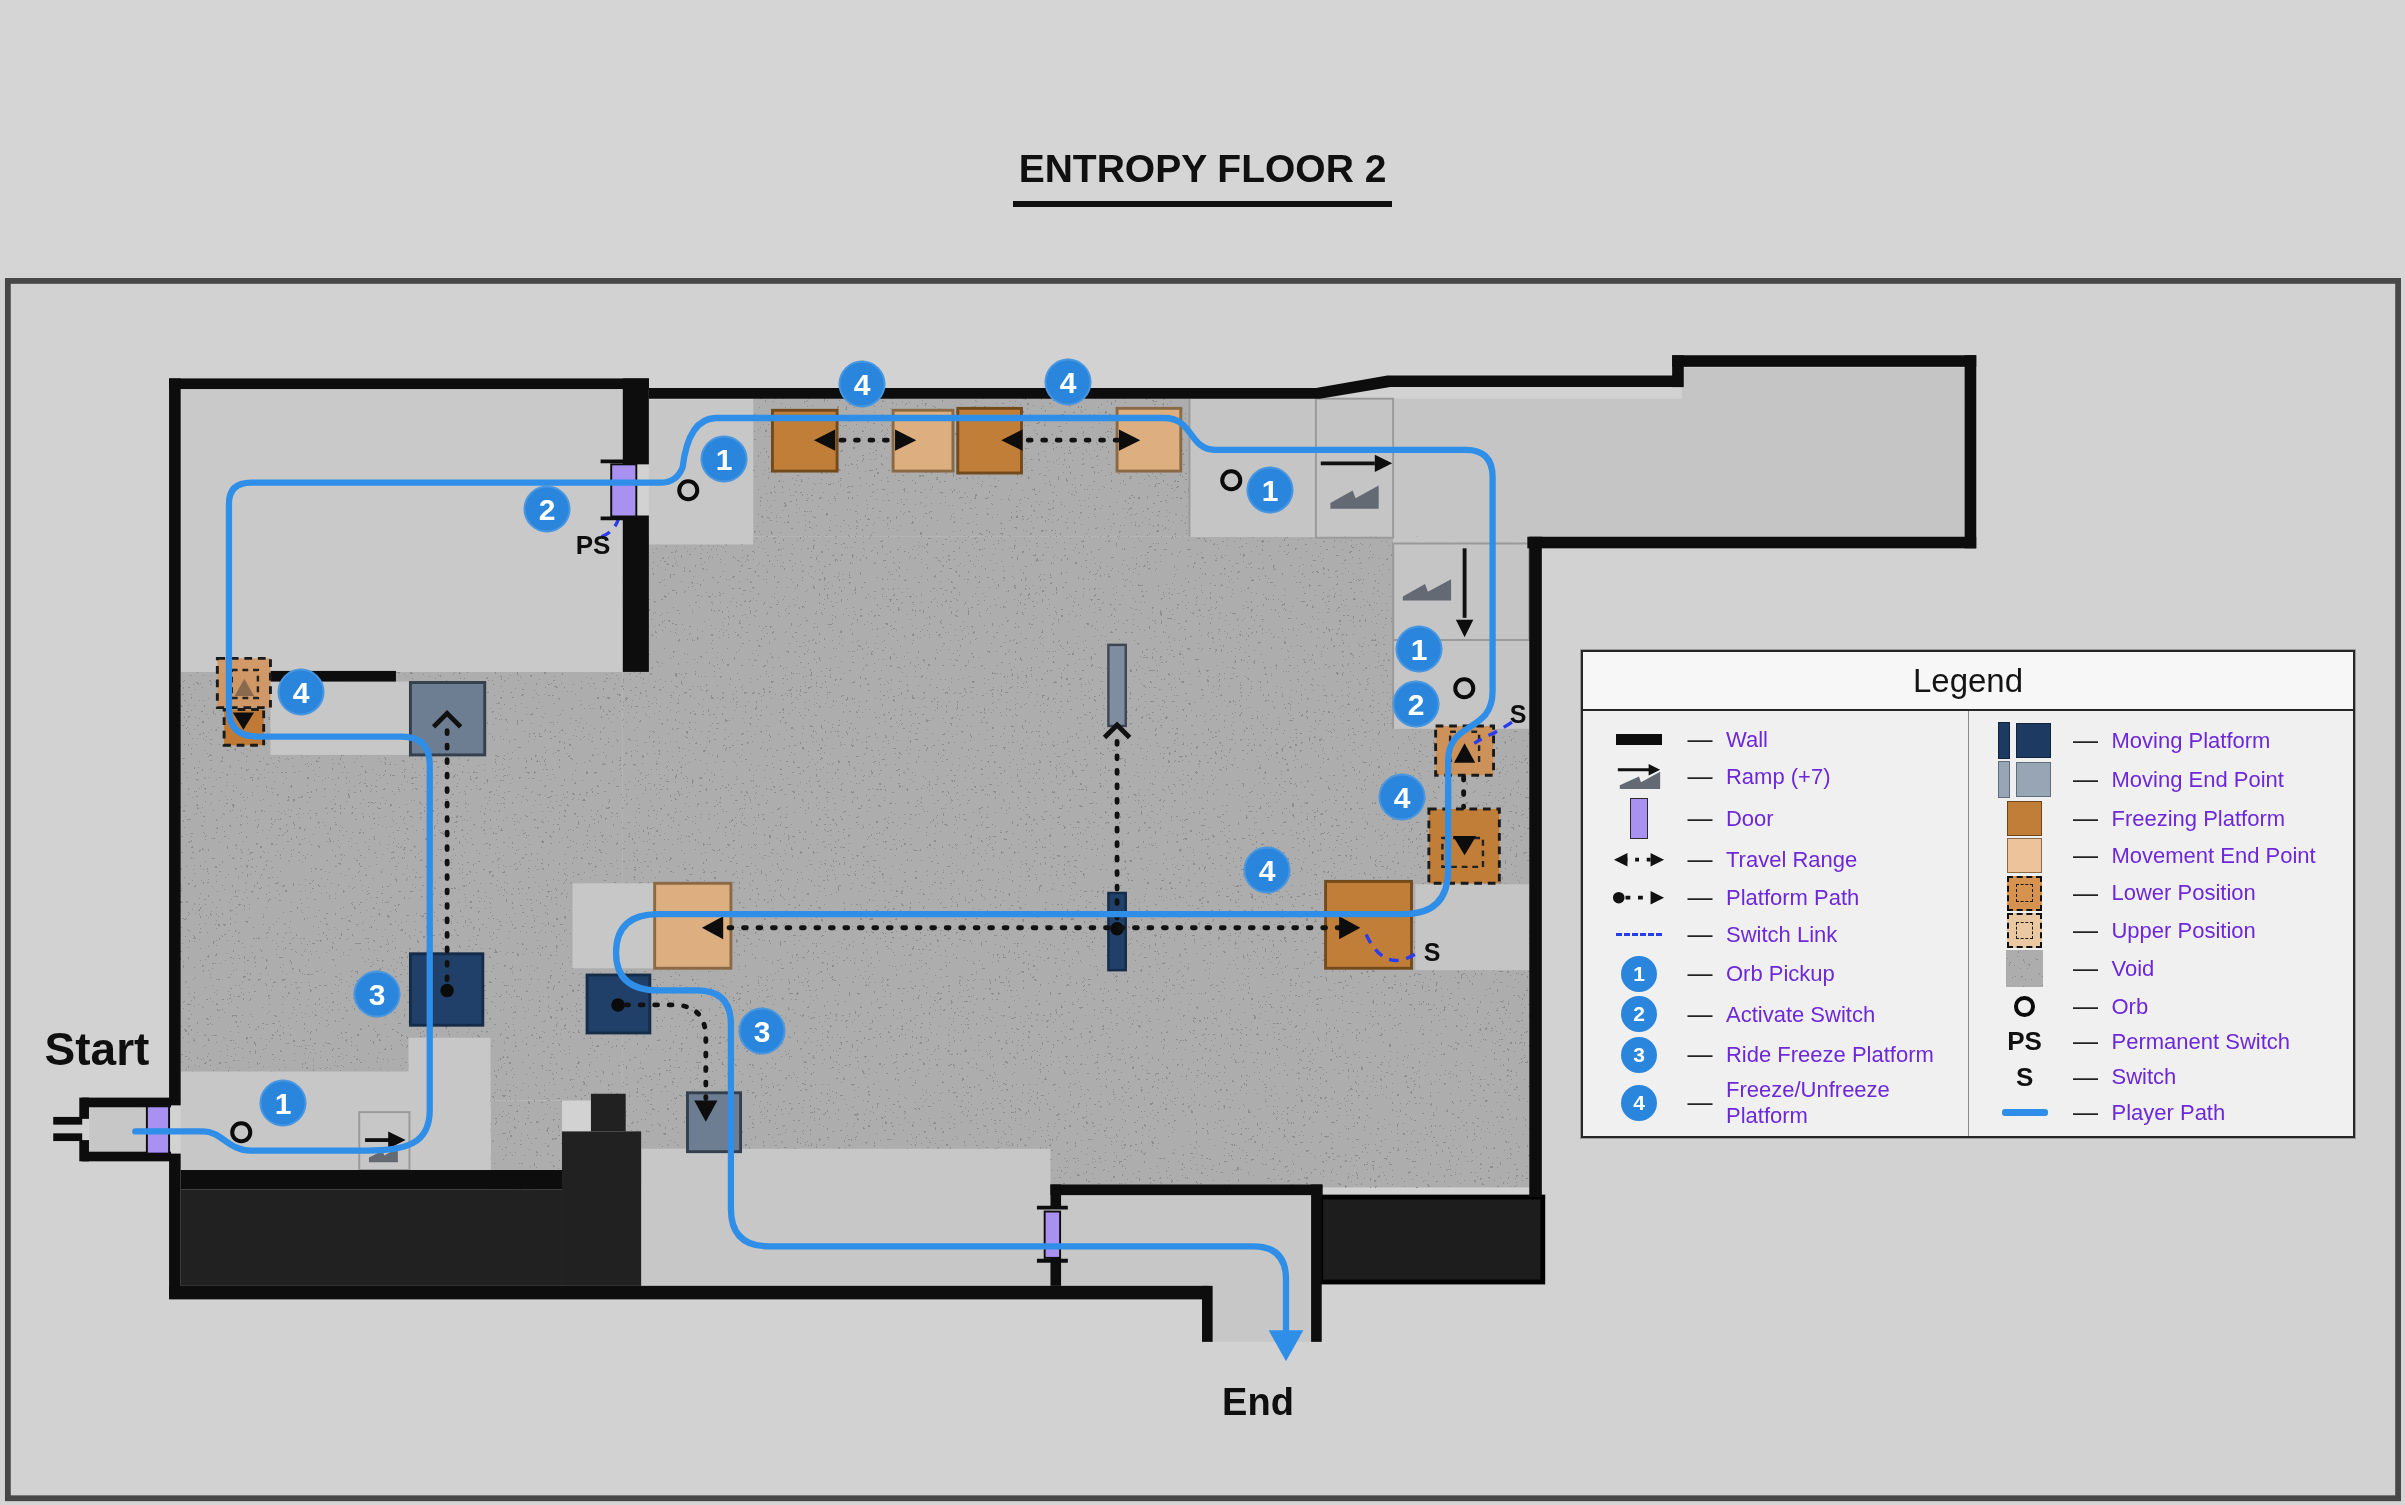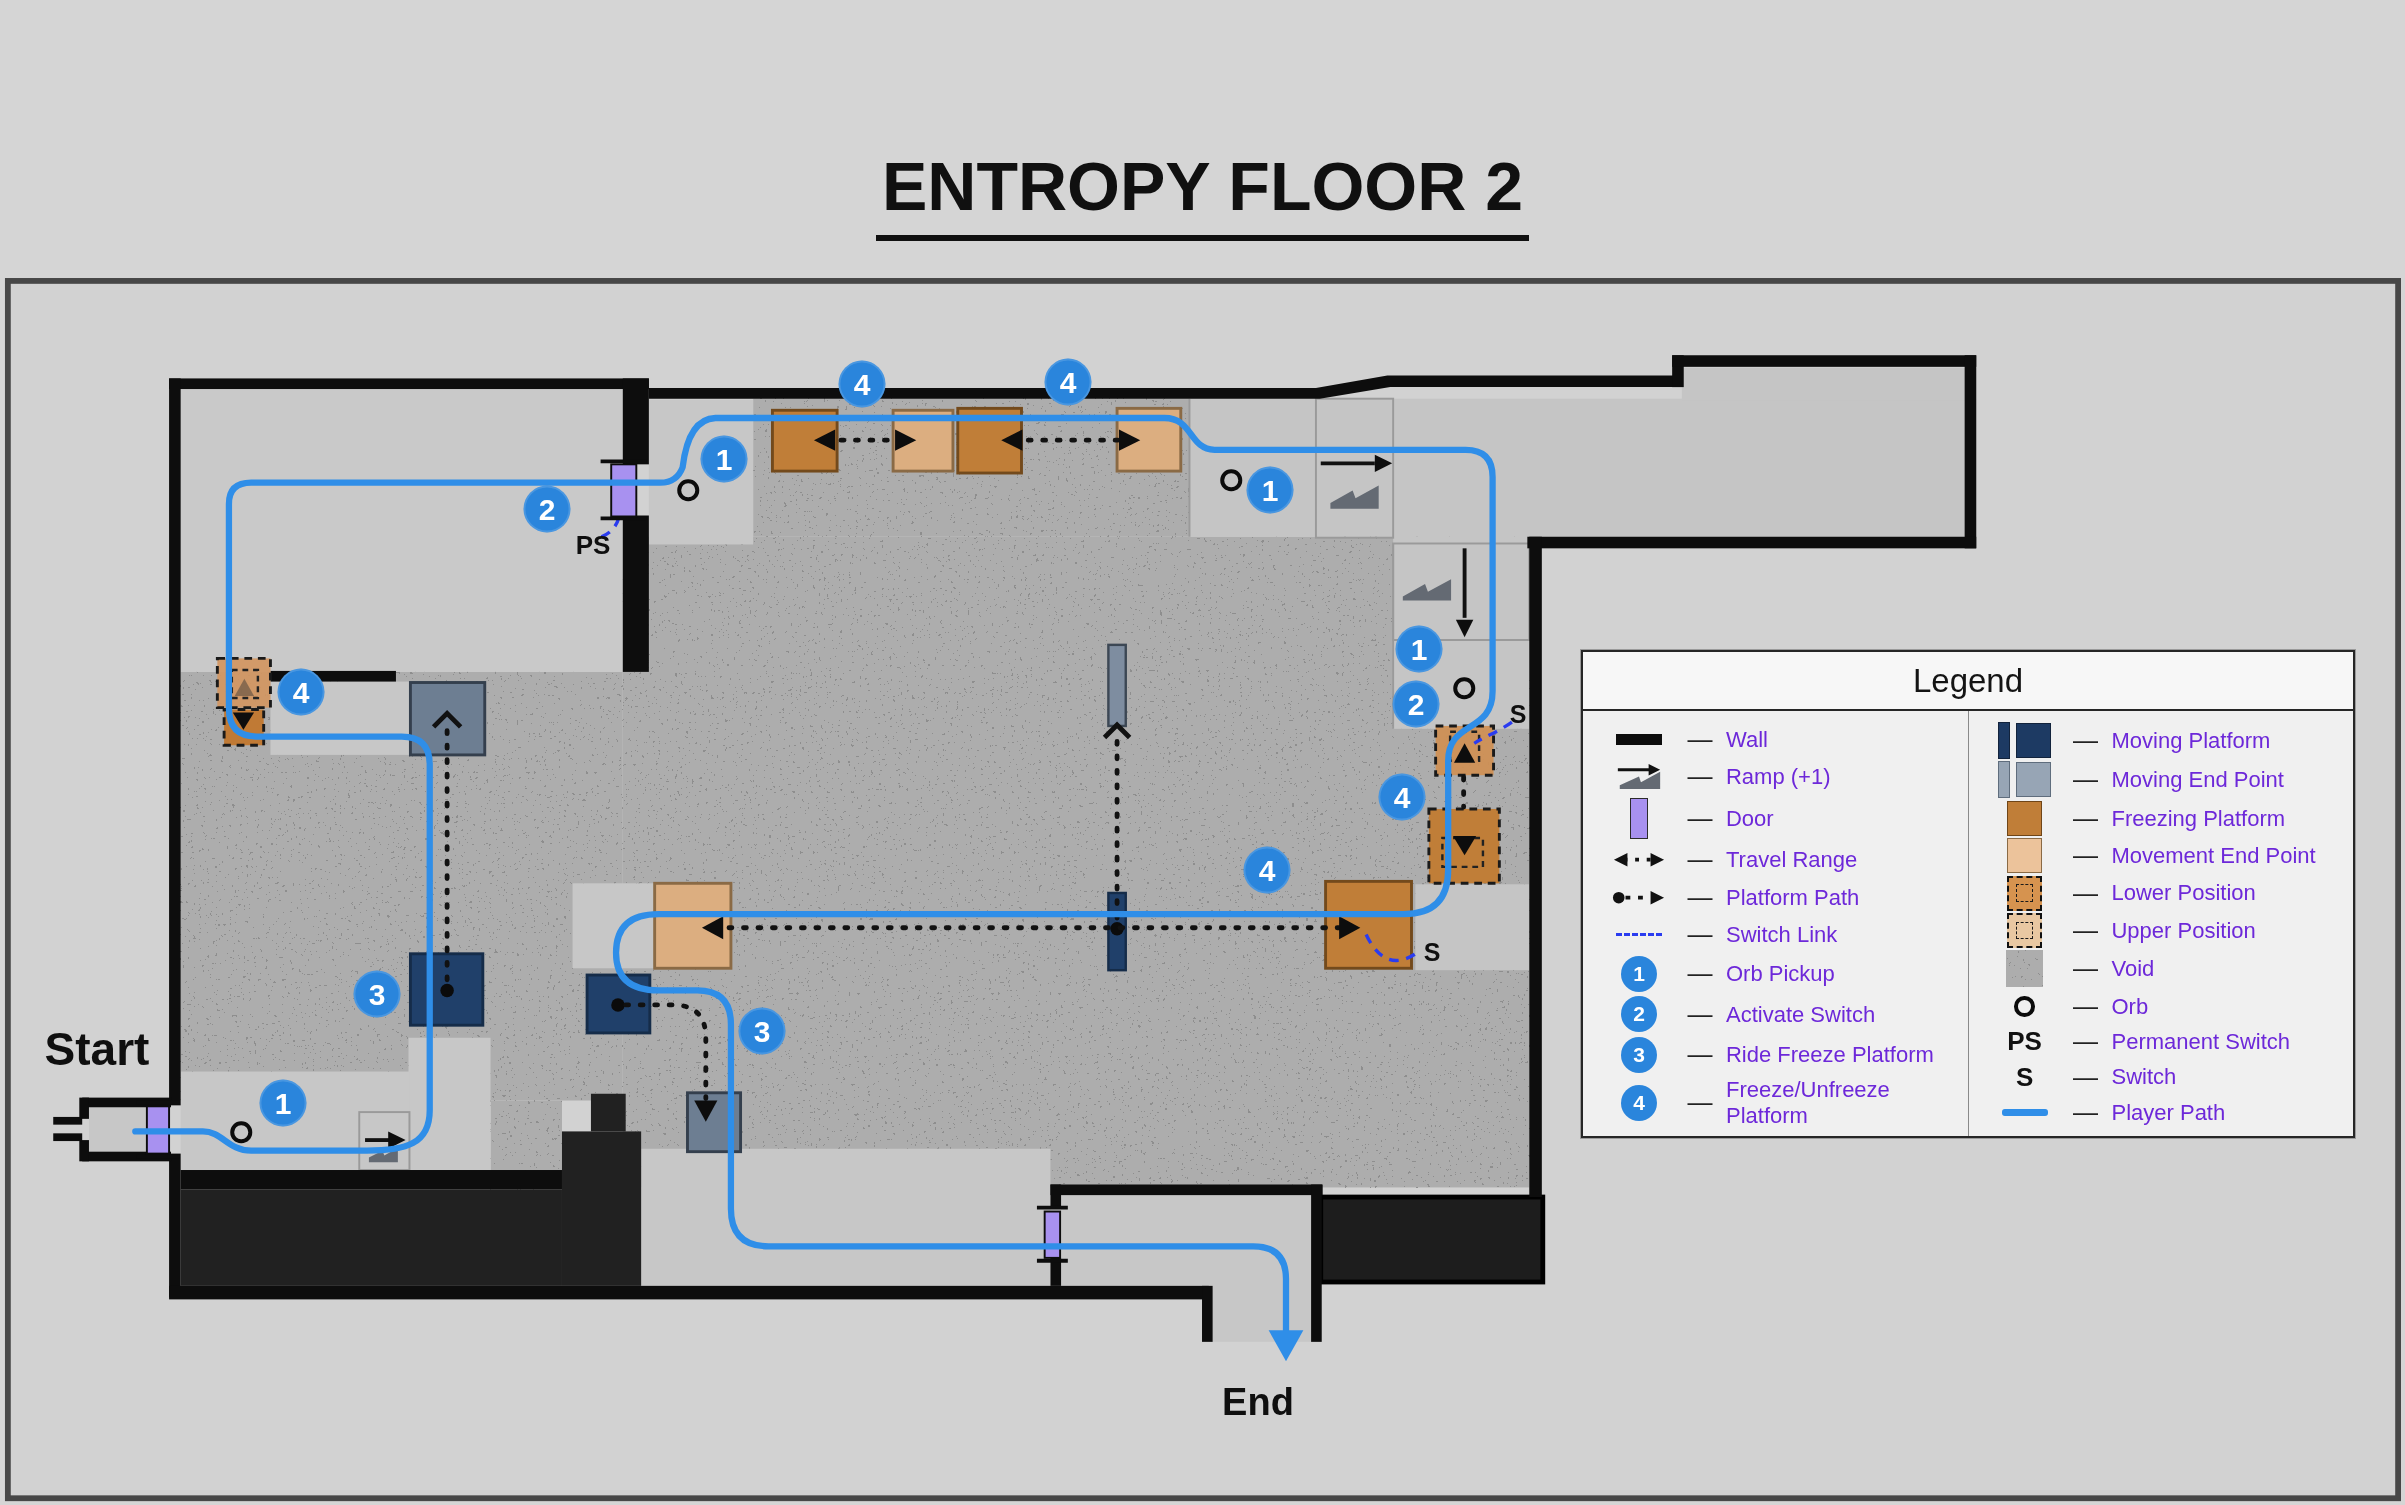--- a/index.html
+++ b/index.html
@@ -1,20 +1,20 @@
 <!DOCTYPE html>
 <html style="--player-path: #2f8ee8; --marker: #2a85dc; --switch-link: #2a3cf0; --door: #a891f0; --freezing-platform: #c07e38; --movement-end-point: #dcae80; --moving-platform: #20406a; --moving-end-point: #6d7e92; --void-base: #adadad; --wall: #0d0d0d;"><head>
 <meta charset="utf-8">
 <style>
   html,body{margin:0;padding:0;background:#d5d5d5;}
   .stage{position:relative;width:2405px;height:1505px;background:#d5d5d5;
          font-family:"Liberation Sans","DejaVu Sans",sans-serif;overflow:hidden;}
   
   .title-wrap{position:absolute;left:0;top:147px;width:2405px;text-align:center;}
-  .title{display:inline-block;font-size:68px;font-weight:800;letter-spacing:0px;color:#101010;
+  .title{display:inline-block;font-size:39px;font-weight:800;letter-spacing:0px;color:#101010;
          border-bottom:6.8px solid #101010;padding:0 5.8px 9.7px 5.8px;}
   
   .map-svg{position:absolute;left:0;top:0;width:2405px;height:1505px;}
   #overlay{position:absolute;left:0;top:0;width:2405px;height:1505px;pointer-events:none;}
   .marker{position:absolute;width:47px;height:47px;border-radius:50%;background:var(--marker,#2a85dc);
           color:#fff;font-weight:bold;font-size:30px;display:flex;align-items:center;justify-content:center;
           transform:translate(-50%,-50%);box-shadow:0 0 0 1.9px rgba(255,255,255,.15) inset;}
   .orb{position:absolute;width:13.5px;height:13.5px;border:4.8px solid #0b0b0b;border-radius:50%;
        transform:translate(-50%,-50%);background:transparent;}
   .map-label{position:absolute;font-weight:bold;color:#0f0f0f;transform:translate(-50%,-50%);white-space:nowrap;}
@@ -276,21 +276,21 @@
           </div>
           <div class="lrow">
             <span class="licon">
               <svg width="50" height="33" viewBox="0 0 52 34">
                 <path d="M4 10 H38" stroke="#111" stroke-width="3" fill="none"></path>
                 <polygon points="48,10 36,4 36,16" fill="#111"></polygon>
                 <path d="M6 30 H48 V12 L28 23 L26 17 L6 26 Z" fill="#646a73"></path>
               </svg>
             </span>
             <span class="ldash">—</span>
-            <span class="llabel">Ramp (+1)</span>
+            <span class="llabel">Ramp (+7)</span>
           </div>
           <div class="lrow">
             <span class="licon">
               <i class="ic-door"></i>
             </span>
             <span class="ldash">—</span>
             <span class="llabel">Door</span>
           </div>
           <div class="lrow">
             <span class="licon">

